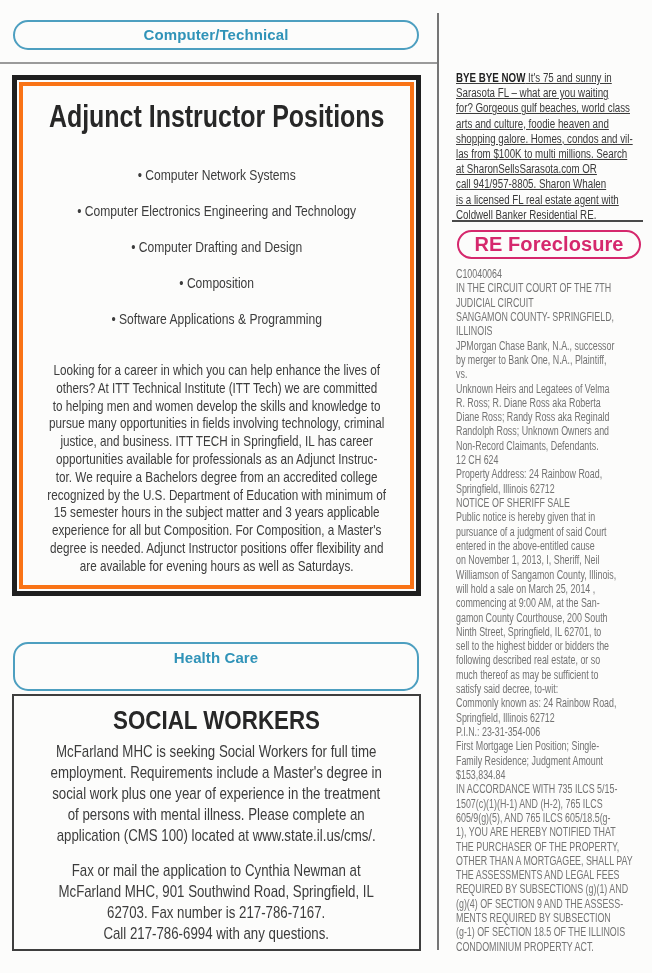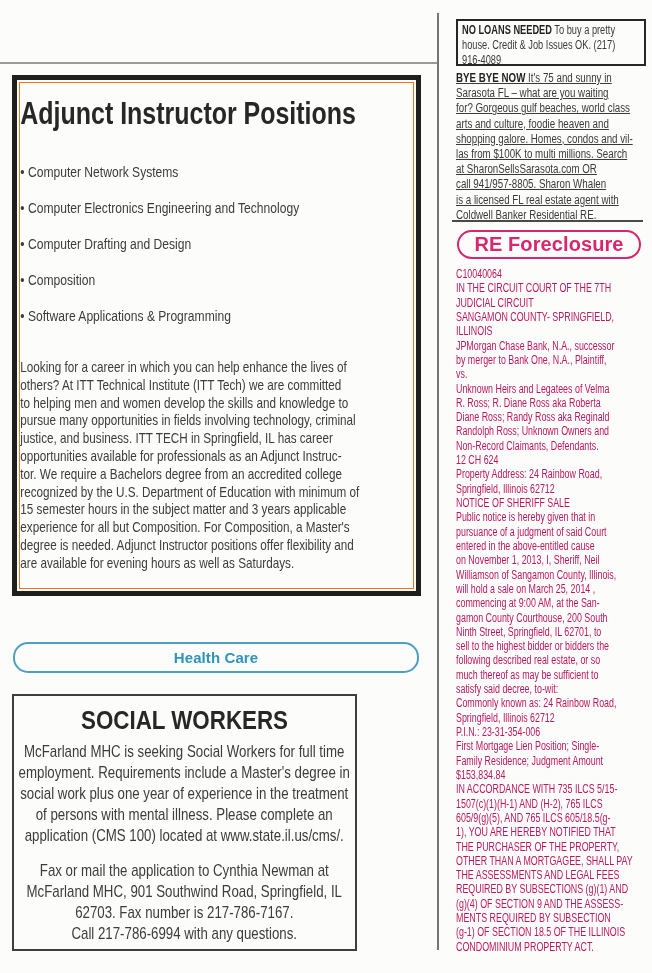--- a/index.html
+++ b/index.html
@@ -13,74 +13,77 @@
   .page { position:relative; width:652px; height:973px; overflow:hidden; background:#fcfcfb; }
 
   
   .section-header {
     position:absolute; border-radius:15px; text-align:center; font-weight:bold;
     letter-spacing:0.1px;
   }
   .hdr-teal  { border:2px solid #4d9fc0; color:#3093b8; }
   .hdr-pink  { border:2px solid #d5286d; color:#d5286d; }
   #hdr-computer    { left:13px;  top:20px;  width:406px; height:30px; font-size:15px; line-height:26px; }
-  #hdr-health      { left:13px;  top:642px; width:406px; height:31px; font-size:15px; line-height:27px; }
+  #hdr-health      { left:13px;  top:642px; width:406px; height:49px; font-size:15px; line-height:27px; }
   #hdr-foreclosure { left:457px; top:230px; width:184px; height:29px; font-size:20px; line-height:25px; }
 
   
   .rule-h { position:absolute; }
   #rule-left  { left:0;     top:62px;  width:437px; height:2px; background:#9a9a9a; }
   #rule-right { left:452px; top:220px; width:191px; height:2px; background:#4a4a4a; }
   #vdivider   { position:absolute; left:437px; top:13px; width:2px; height:937px; background:#757575; }
 
   
   #adjunct-box {
     position:absolute; left:12px; top:75px; width:409px; height:521px;
     border:5px solid #1f1f1f; padding:2px; background:#fcfcfb;
   }
   #adjunct-box .inner {
-    width:100%; height:100%; border:1px solid #f97316; overflow:hidden;
+    width:100%; height:100%; border:4px solid #f97316; text-align:center; overflow:hidden;
   }
   .ad-title-xl {
     margin-top:12px; font-size:32px; line-height:36px; font-weight:bold; color:#272727;
     white-space:pre-line;
   }
   .bullets { margin-top:14px; list-style:none; font-size:15.5px; line-height:18px; color:#3c3c3c; }
   .bullets li::before { content:"\2022  "; }
   .cond-c { width:128%; margin-left:-14%; transform:scaleX(0.78); transform-origin:50% 0; white-space:pre-line; }
   .cond-l { width:136%; transform:scaleX(0.74); transform-origin:0 0; white-space:pre-line; }
   .adj-body { margin-top:15px; font-size:15px; line-height:17.8px; color:#3c3c3c; }
 
   #social-box {
-    position:absolute; left:12px; top:694px; width:345px; height:257px;
+    position:absolute; left:12px; top:694px; width:409px; height:257px;
     border:2px solid #3e3e3e; text-align:center; overflow:hidden; background:#fcfcfb;
   }
   .ad-title-lg { margin-top:9px; font-size:26px; line-height:30px; font-weight:bold; color:#272727;
                  transform:scaleX(0.86); transform-origin:50% 0; }
   .soc-body  { margin-top:6px;  font-size:17px; line-height:21px; color:#3c3c3c; }
   .soc-body2 { margin-top:14px; font-size:17px; line-height:21px; color:#3c3c3c; }
 
   
   #no-loans-box {
     position:absolute; left:456px; top:19px; width:190px; height:47px;
     border:2px solid #262626; padding:2px 4px; overflow:hidden;
   }
   .classified { font-size:12.5px; line-height:15.2px; color:#3a3a3a; }
   .classified .lead { font-weight:bold; color:#1f1f1f; }
   #byebye-ad { position:absolute; left:456px; top:71px; width:192px;text-decoration:underline; }
   #legal-notice {
     position:absolute; left:456px; top:267px; width:196px;
-    font-size:12px; line-height:14.32px; color:#be185d;
+    font-size:12px; line-height:14.32px; color:#737373;
   }
 </style>
 </head>
 <body>
 
 <div class="page">
 
+  <div class="section-header hdr-teal" id="hdr-computer">
+    <span>Computer/Technical</span>
+  </div>
 
   <div class="rule-h" id="rule-left"></div>
 
   <div id="adjunct-box">
     <div class="inner">
       <h1 class="ad-title-xl cond-c">Adjunct Instructor Positions</h1>
       <ul class="bullets cond-c">
         <li>Computer Network Systems</li>
         <li>Computer Electronics Engineering and Technology</li>
         <li>Computer Drafting and Design</li>
@@ -115,25 +118,20 @@
 of persons with mental illness. Please complete an
 application (CMS 100) located at www.state.il.us/cms/.</p>
     <p class="soc-body2 cond-c">Fax or mail the application to Cynthia Newman at
 McFarland MHC, 901 Southwind Road, Springfield, IL
 62703. Fax number is 217-786-7167.
 Call 217-786-6994 with any questions.</p>
   </div>
 
   <div id="vdivider"></div>
 
-  <div id="no-loans-box" class="classified">
-    <div class="cond-l"><span class="lead">NO LOANS NEEDED</span><span> To buy a pretty
-house. Credit &amp; Job Issues OK. (217)
-916-4089</span></div>
-  </div>
 
   <div id="byebye-ad" class="classified">
     <div class="cond-l" style="transform:scaleX(0.78); width:130%;"><span class="lead">BYE BYE NOW</span><span> It's 75 and sunny in
 Sarasota FL – what are you waiting
 for? Gorgeous gulf beaches, world class
 arts and culture, foodie heaven and
 shopping galore. Homes, condos and vil-
 las from $100K to multi millions. Search
 at SharonSellsSarasota.com OR
 call 941/957-8805.  Sharon Whalen

